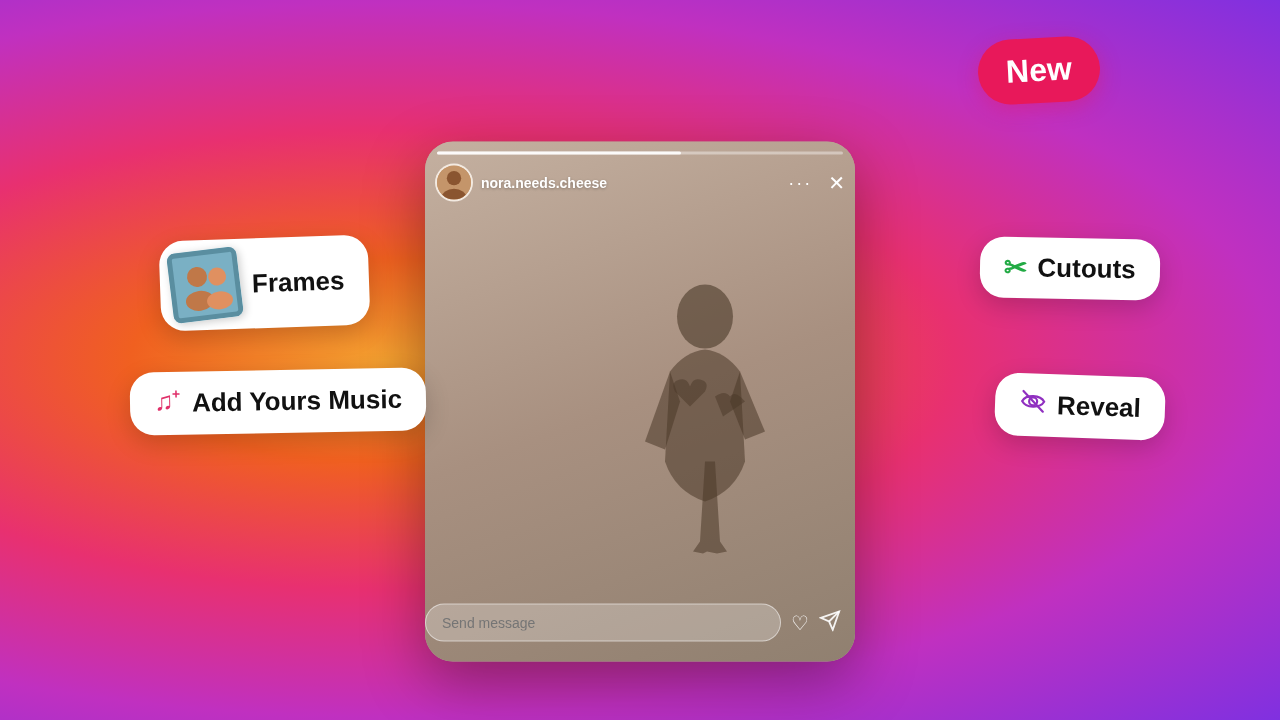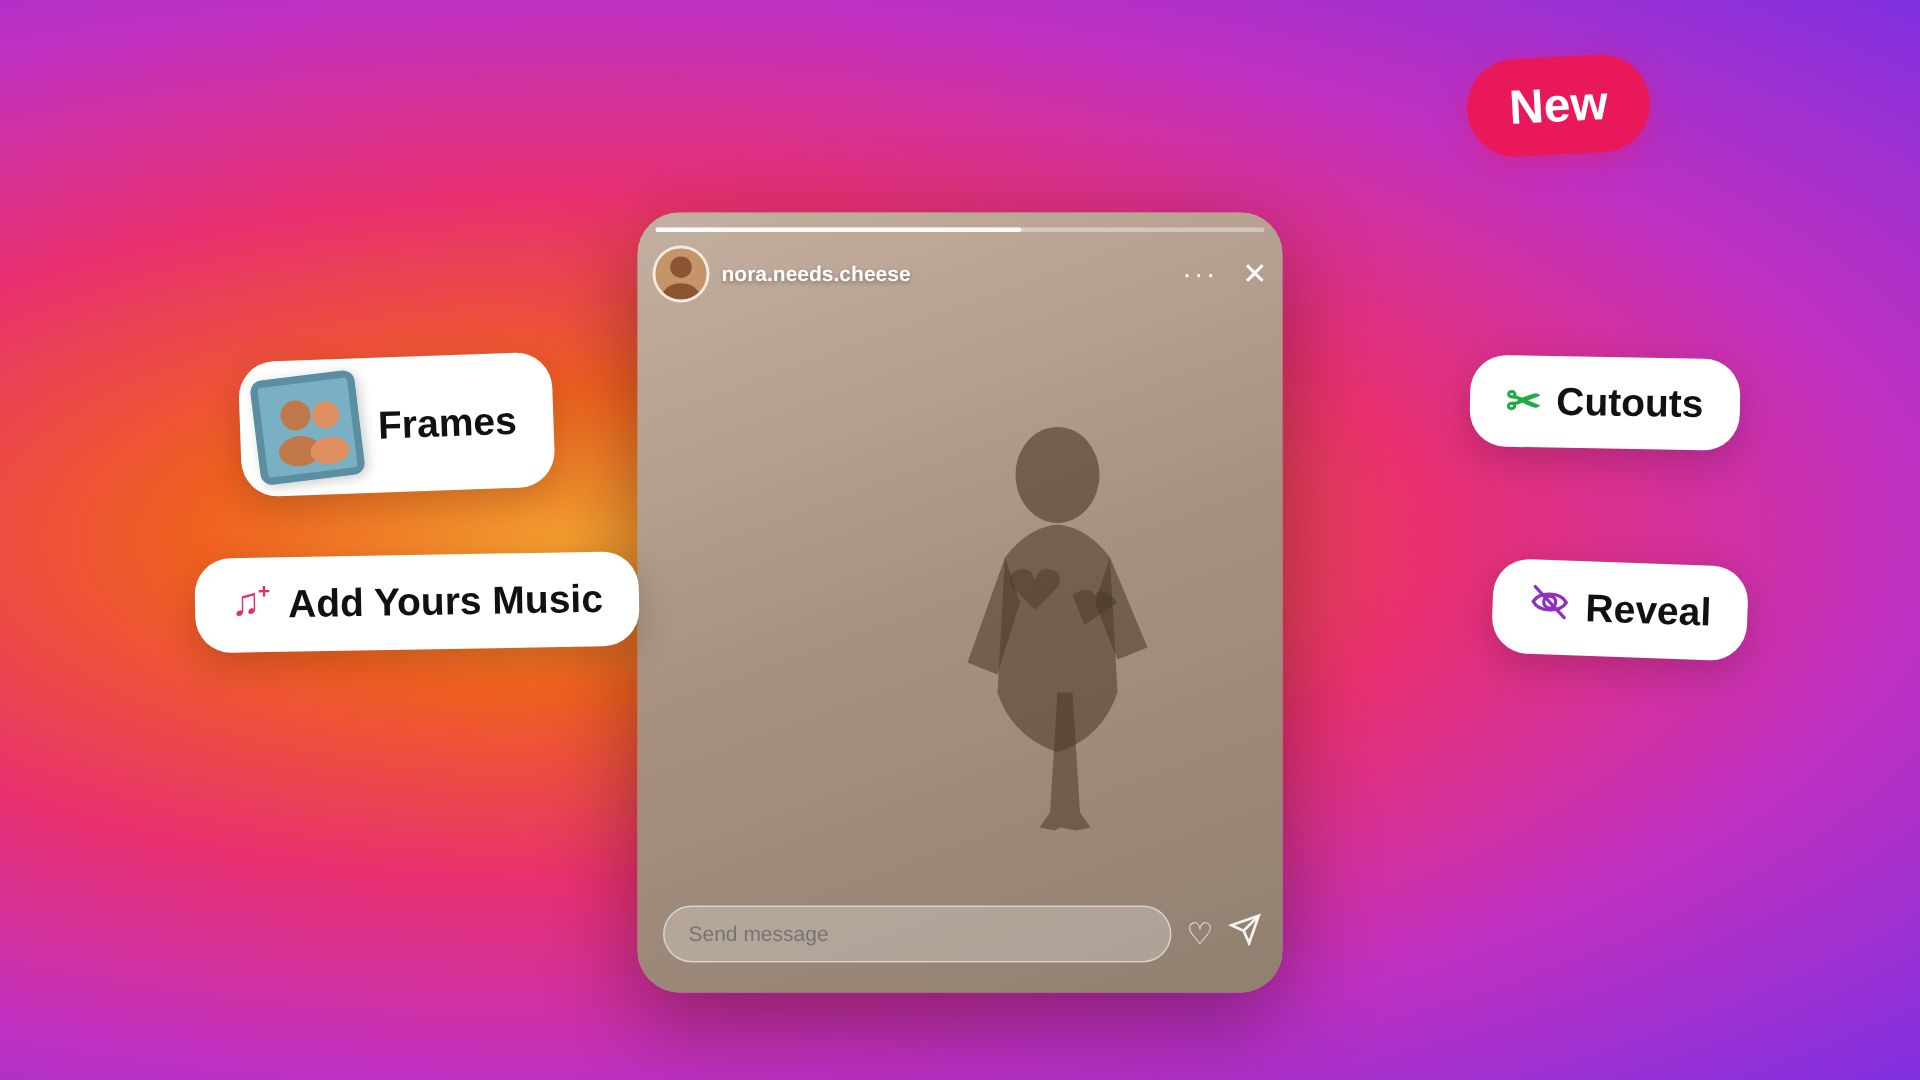--- a/index.html
+++ b/index.html
@@ -117,21 +117,21 @@
       color: white;
       font-size: 20px;
       font-weight: 300;
       cursor: pointer;
     }
 
     
     .send-bar {
       position: absolute;
       bottom: 20px;
-      left: 17px;
+      left: 0;
       right: 14px;
       display: flex;
       align-items: center;
       gap: 10px;
     }
 
     .send-input {
       flex: 1;
       height: 38px;
       background: rgba(255,255,255,0.25);

